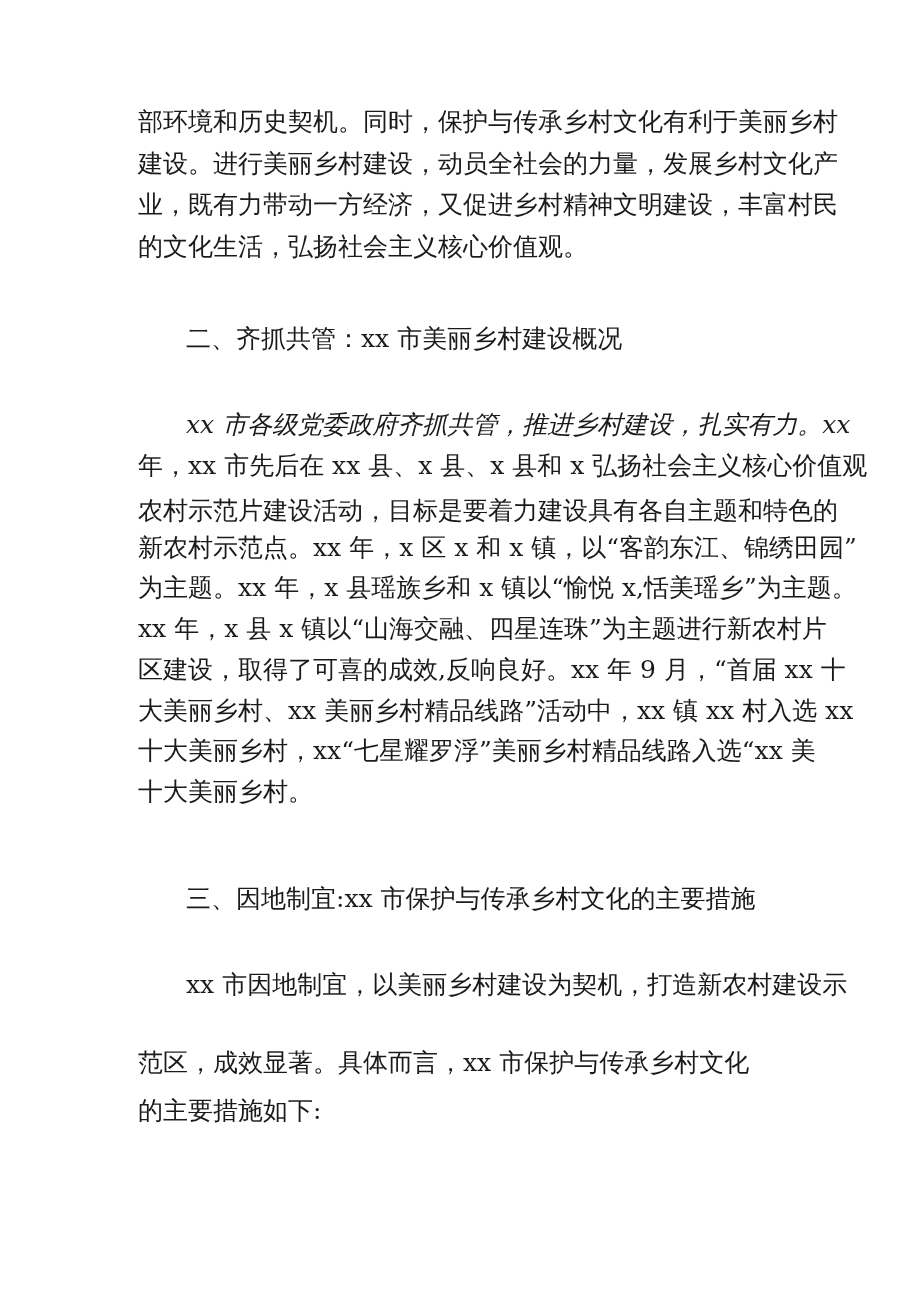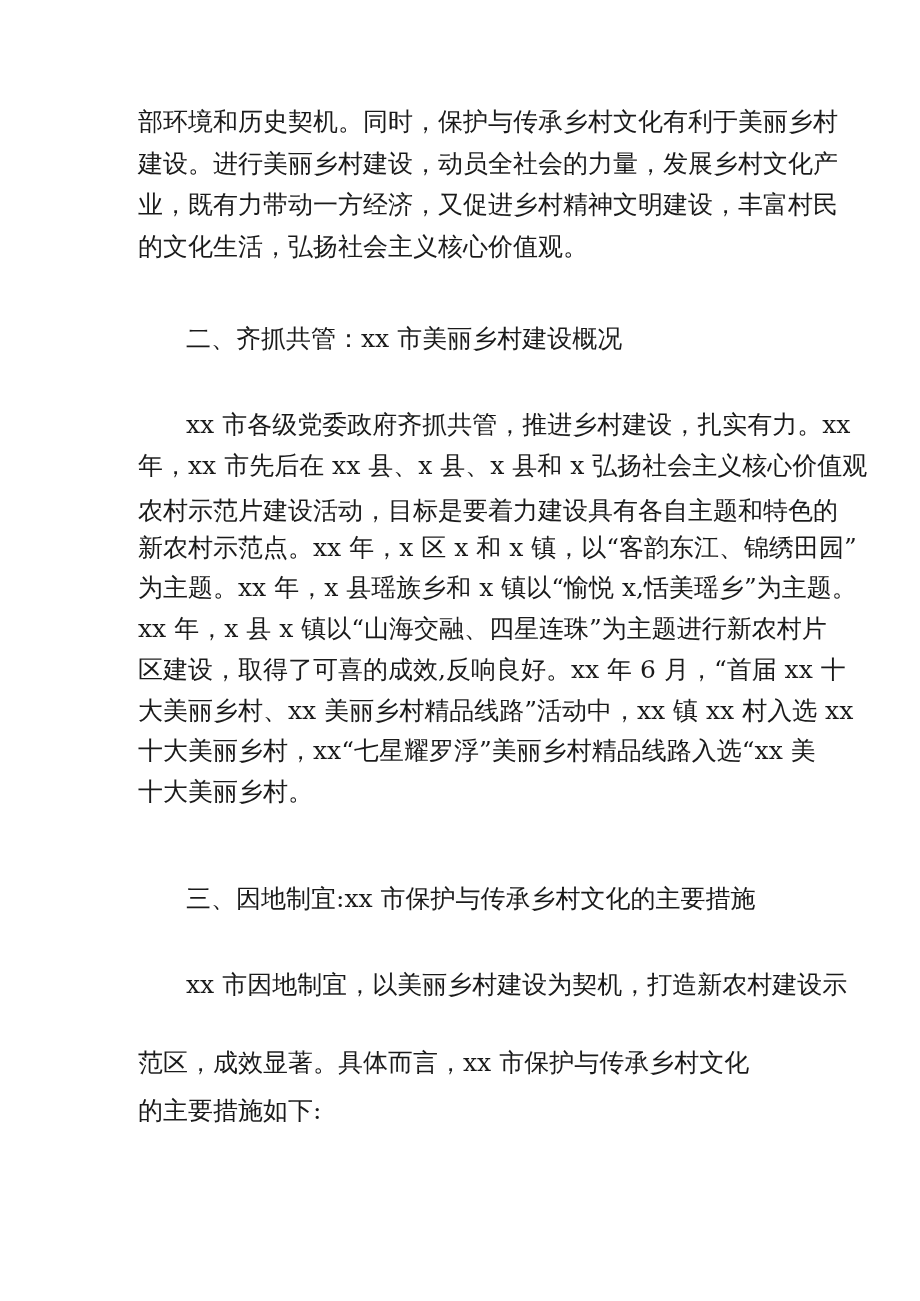--- a/index.html
+++ b/index.html
@@ -17,27 +17,27 @@
   <div>
     <div class="line just" style="top:107px">部环境和历史契机。同时，保护与传承乡村文化有利于美丽乡村</div>
     <div class="line just" style="top:149px">建设。进行美丽乡村建设，动员全社会的力量，发展乡村文化产</div>
     <div class="line just" style="top:190px">业，既有力带动一方经济，又促进乡村精神文明建设，丰富村民</div>
     <div class="line" style="top:232px">的文化生活，弘扬社会主义核心价值观。</div>
   </div>
 
   <div class="line" style="top:324px; left:186px">二、齐抓共管：xx 市美丽乡村建设概况</div>
 
   <div>
-    <div class="line" style="top:410px; left:186px; width:596px; text-align:justify; text-align-last:justify;">xx 市各级党委政府齐抓共管，推进乡村建设，扎实有力。xx</div>
+    <div class="line" style="top:410px; left:186px; width:596px; text-align:justify; text-align-last:justify;font-style:italic;">xx 市各级党委政府齐抓共管，推进乡村建设，扎实有力。xx</div>
     <div class="line just" style="top:451px">年，xx 市先后在 xx 县、x 县、x 县和 x 弘扬社会主义核心价值观</div>
     <div class="line just" style="top:496px">农村示范片建设活动，目标是要着力建设具有各自主题和特色的</div>
     <div class="line just" style="top:533px">新农村示范点。xx 年，x 区 x 和 x 镇，以“客韵东江、锦绣田园”</div>
     <div class="line just" style="top:573px">为主题。xx 年，x 县瑶族乡和 x 镇以“愉悦 x,恬美瑶乡”为主题。</div>
     <div class="line just" style="top:614px">xx 年，x 县 x 镇以“山海交融、四星连珠”为主题进行新农村片</div>
-    <div class="line just" style="top:655px">区建设，取得了可喜的成效,反响良好。xx 年 6 月，“首届 xx 十</div>
+    <div class="line just" style="top:655px">区建设，取得了可喜的成效,反响良好。xx 年 9 月，“首届 xx 十</div>
     <div class="line just" style="top:696px">大美丽乡村、xx 美丽乡村精品线路”活动中，xx 镇 xx 村入选 xx</div>
     <div class="line just" style="top:736px">十大美丽乡村，xx“七星耀罗浮”美丽乡村精品线路入选“xx 美</div>
     <div class="line" style="top:777px">十大美丽乡村。</div>
   </div>
 
   <div class="line" style="top:884px; left:186px">三、因地制宜:xx 市保护与传承乡村文化的主要措施</div>
 
   <div>
     <div class="line" style="top:970px; left:186px; width:596px; text-align:justify; text-align-last:justify;">xx 市因地制宜，以美丽乡村建设为契机，打造新农村建设示</div>
     <div class="line" style="top:1048px">范区，成效显著。具体而言，xx 市保护与传承乡村文化</div>

